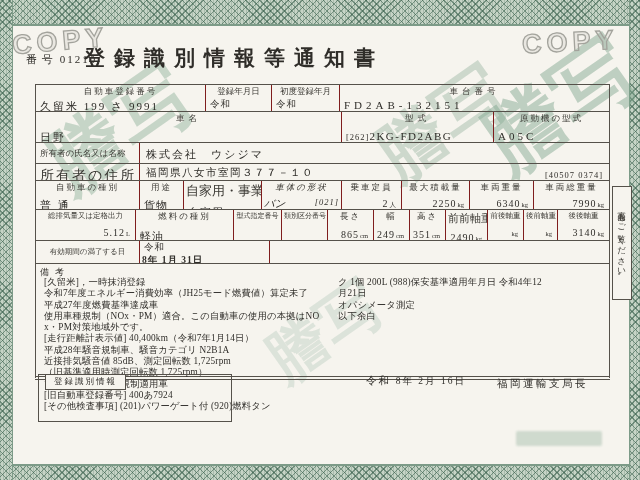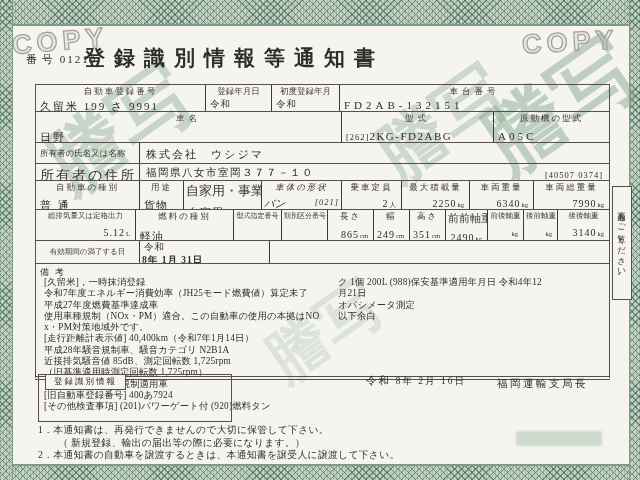--- a/index.html
+++ b/index.html
@@ -345,19 +345,14 @@
   </div>
 
   <div class="issue-date">
     <span>令和</span>
     <span style="font-size:9.5px">8年 2月 16日</span>
   </div>
   <div class="issuer">福岡運輸支局長</div>
 
   <div class="faint-stamp"></div>
 
-  <div class="footer">
-      <div class="line">1．本通知書は、再発行できませんので大切に保管して下さい。</div>
-      <div class="line">　　（ 新規登録、輸出の届出等の際に必要になります。）</div>
-      <div class="line">2．本通知書の自動車を譲渡するときは、本通知書を譲受人に譲渡して下さい。</div>
-    </div>
 
 </div>
 
 </body></html>

